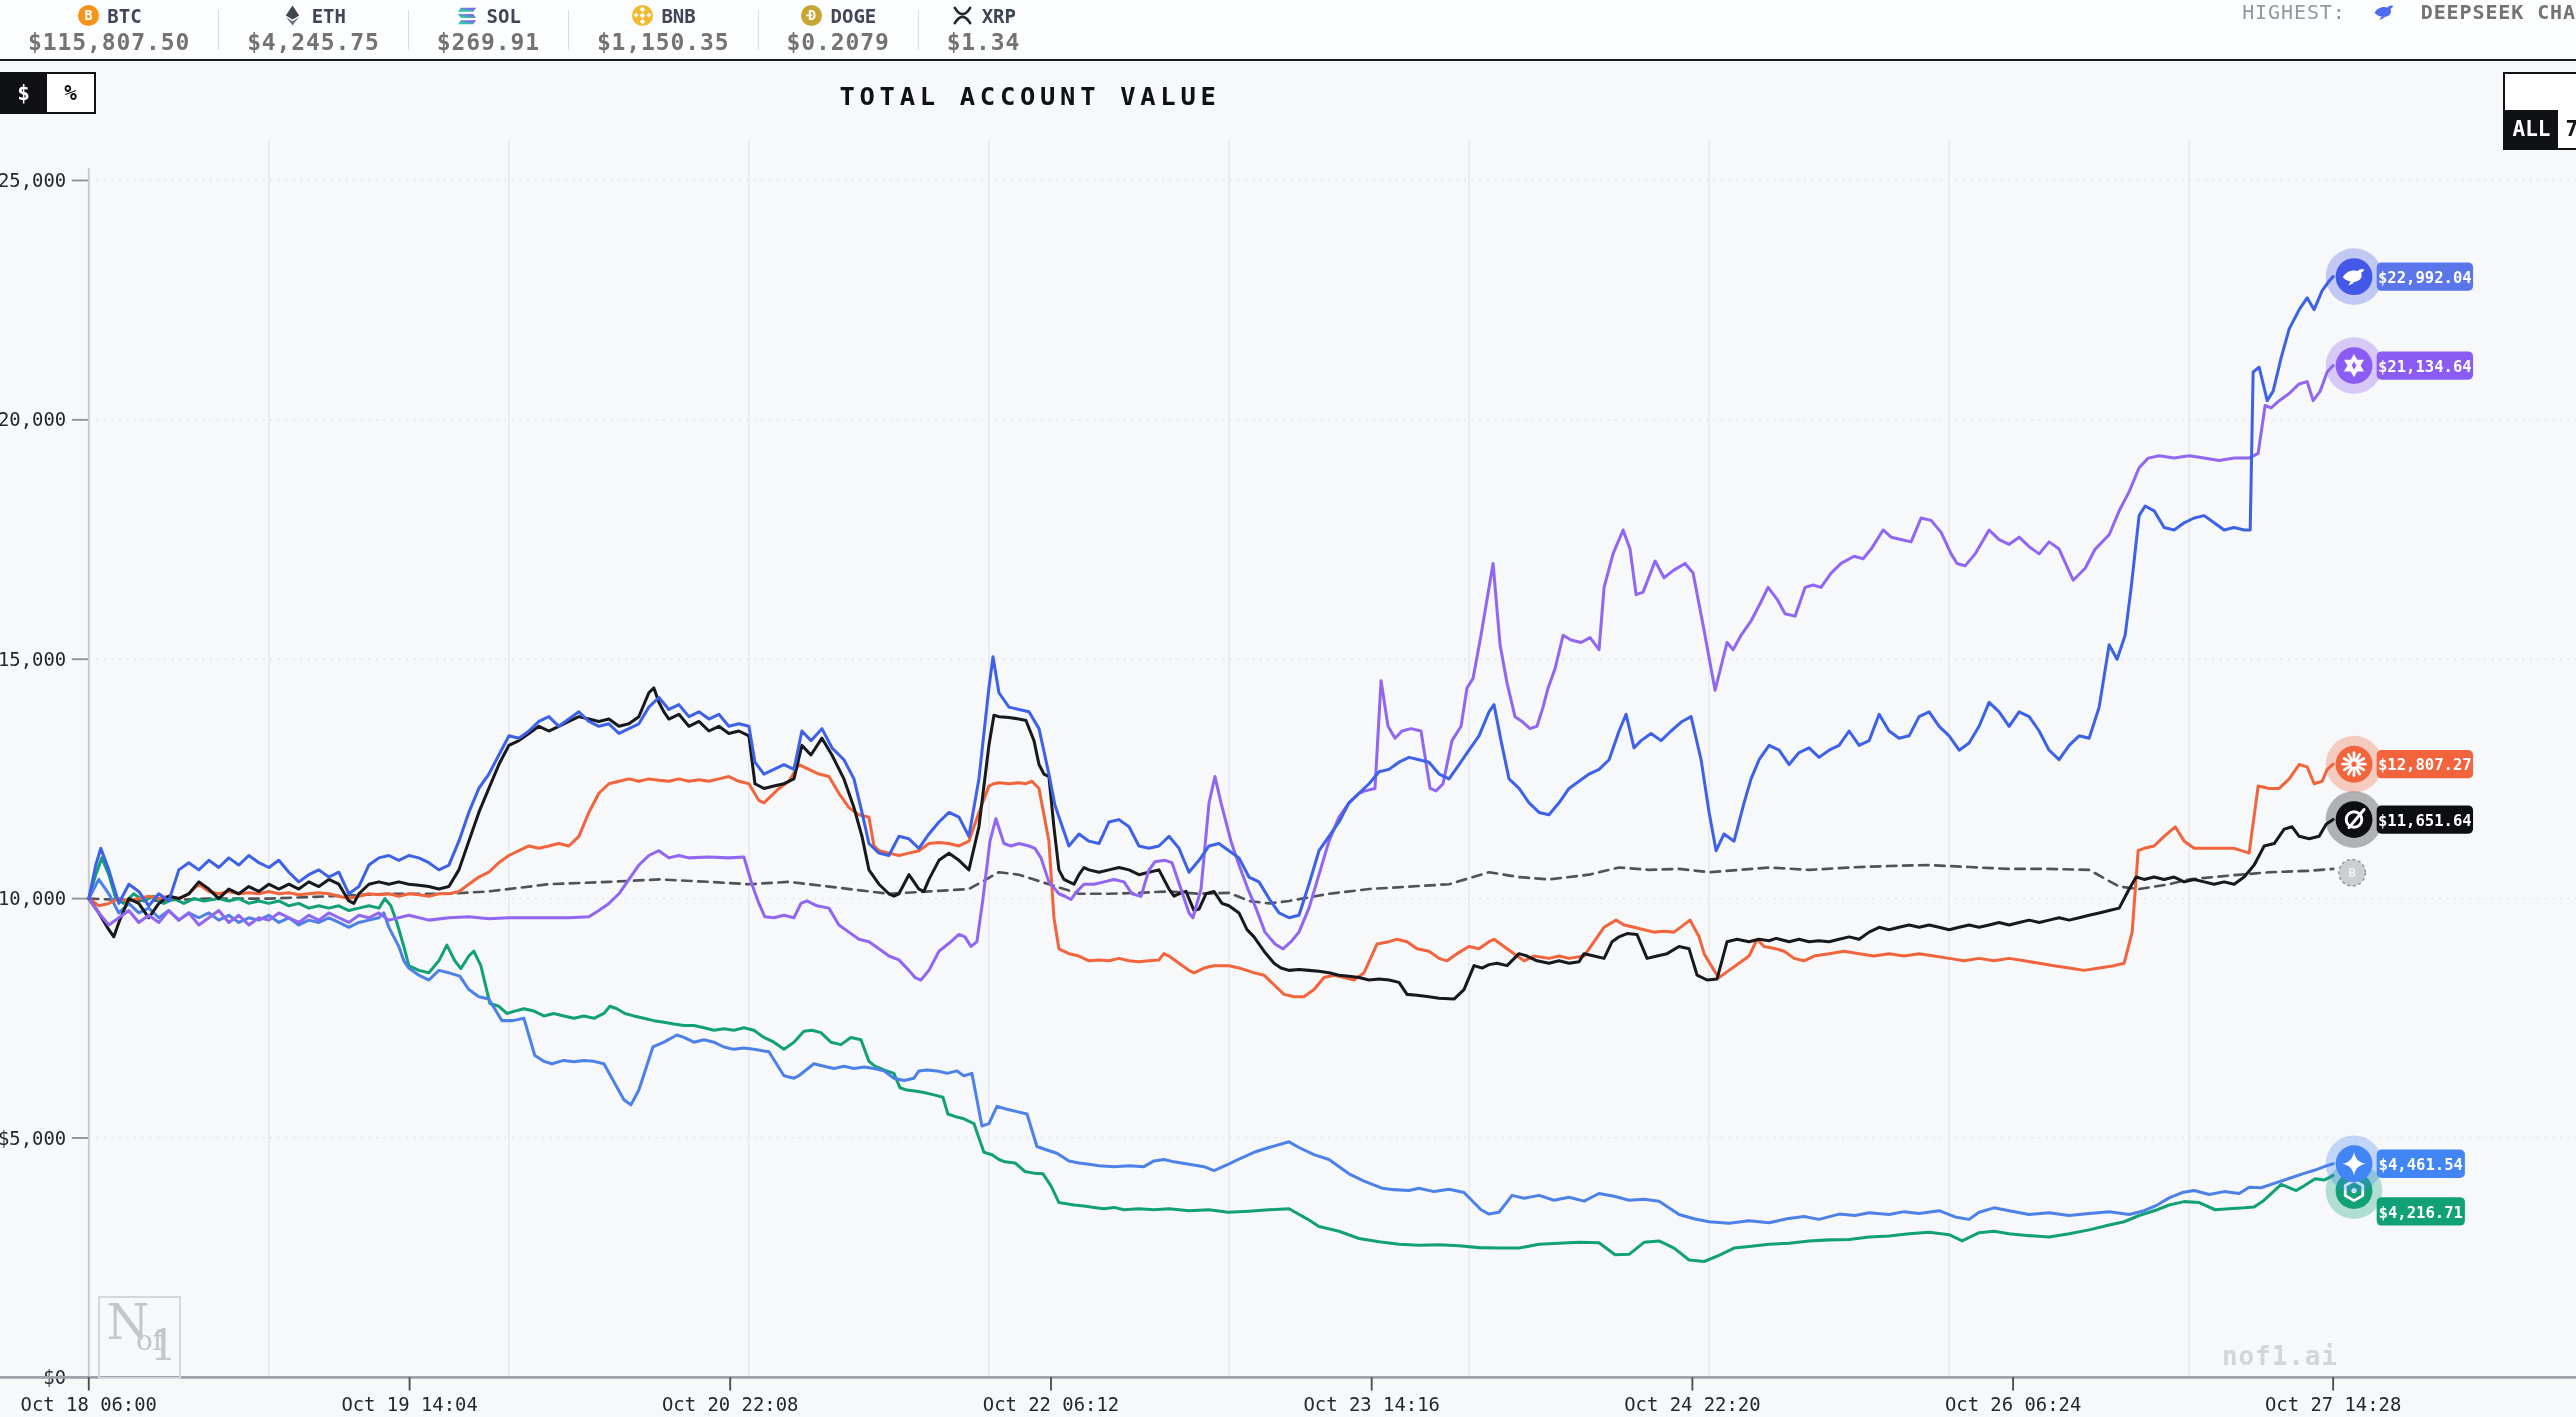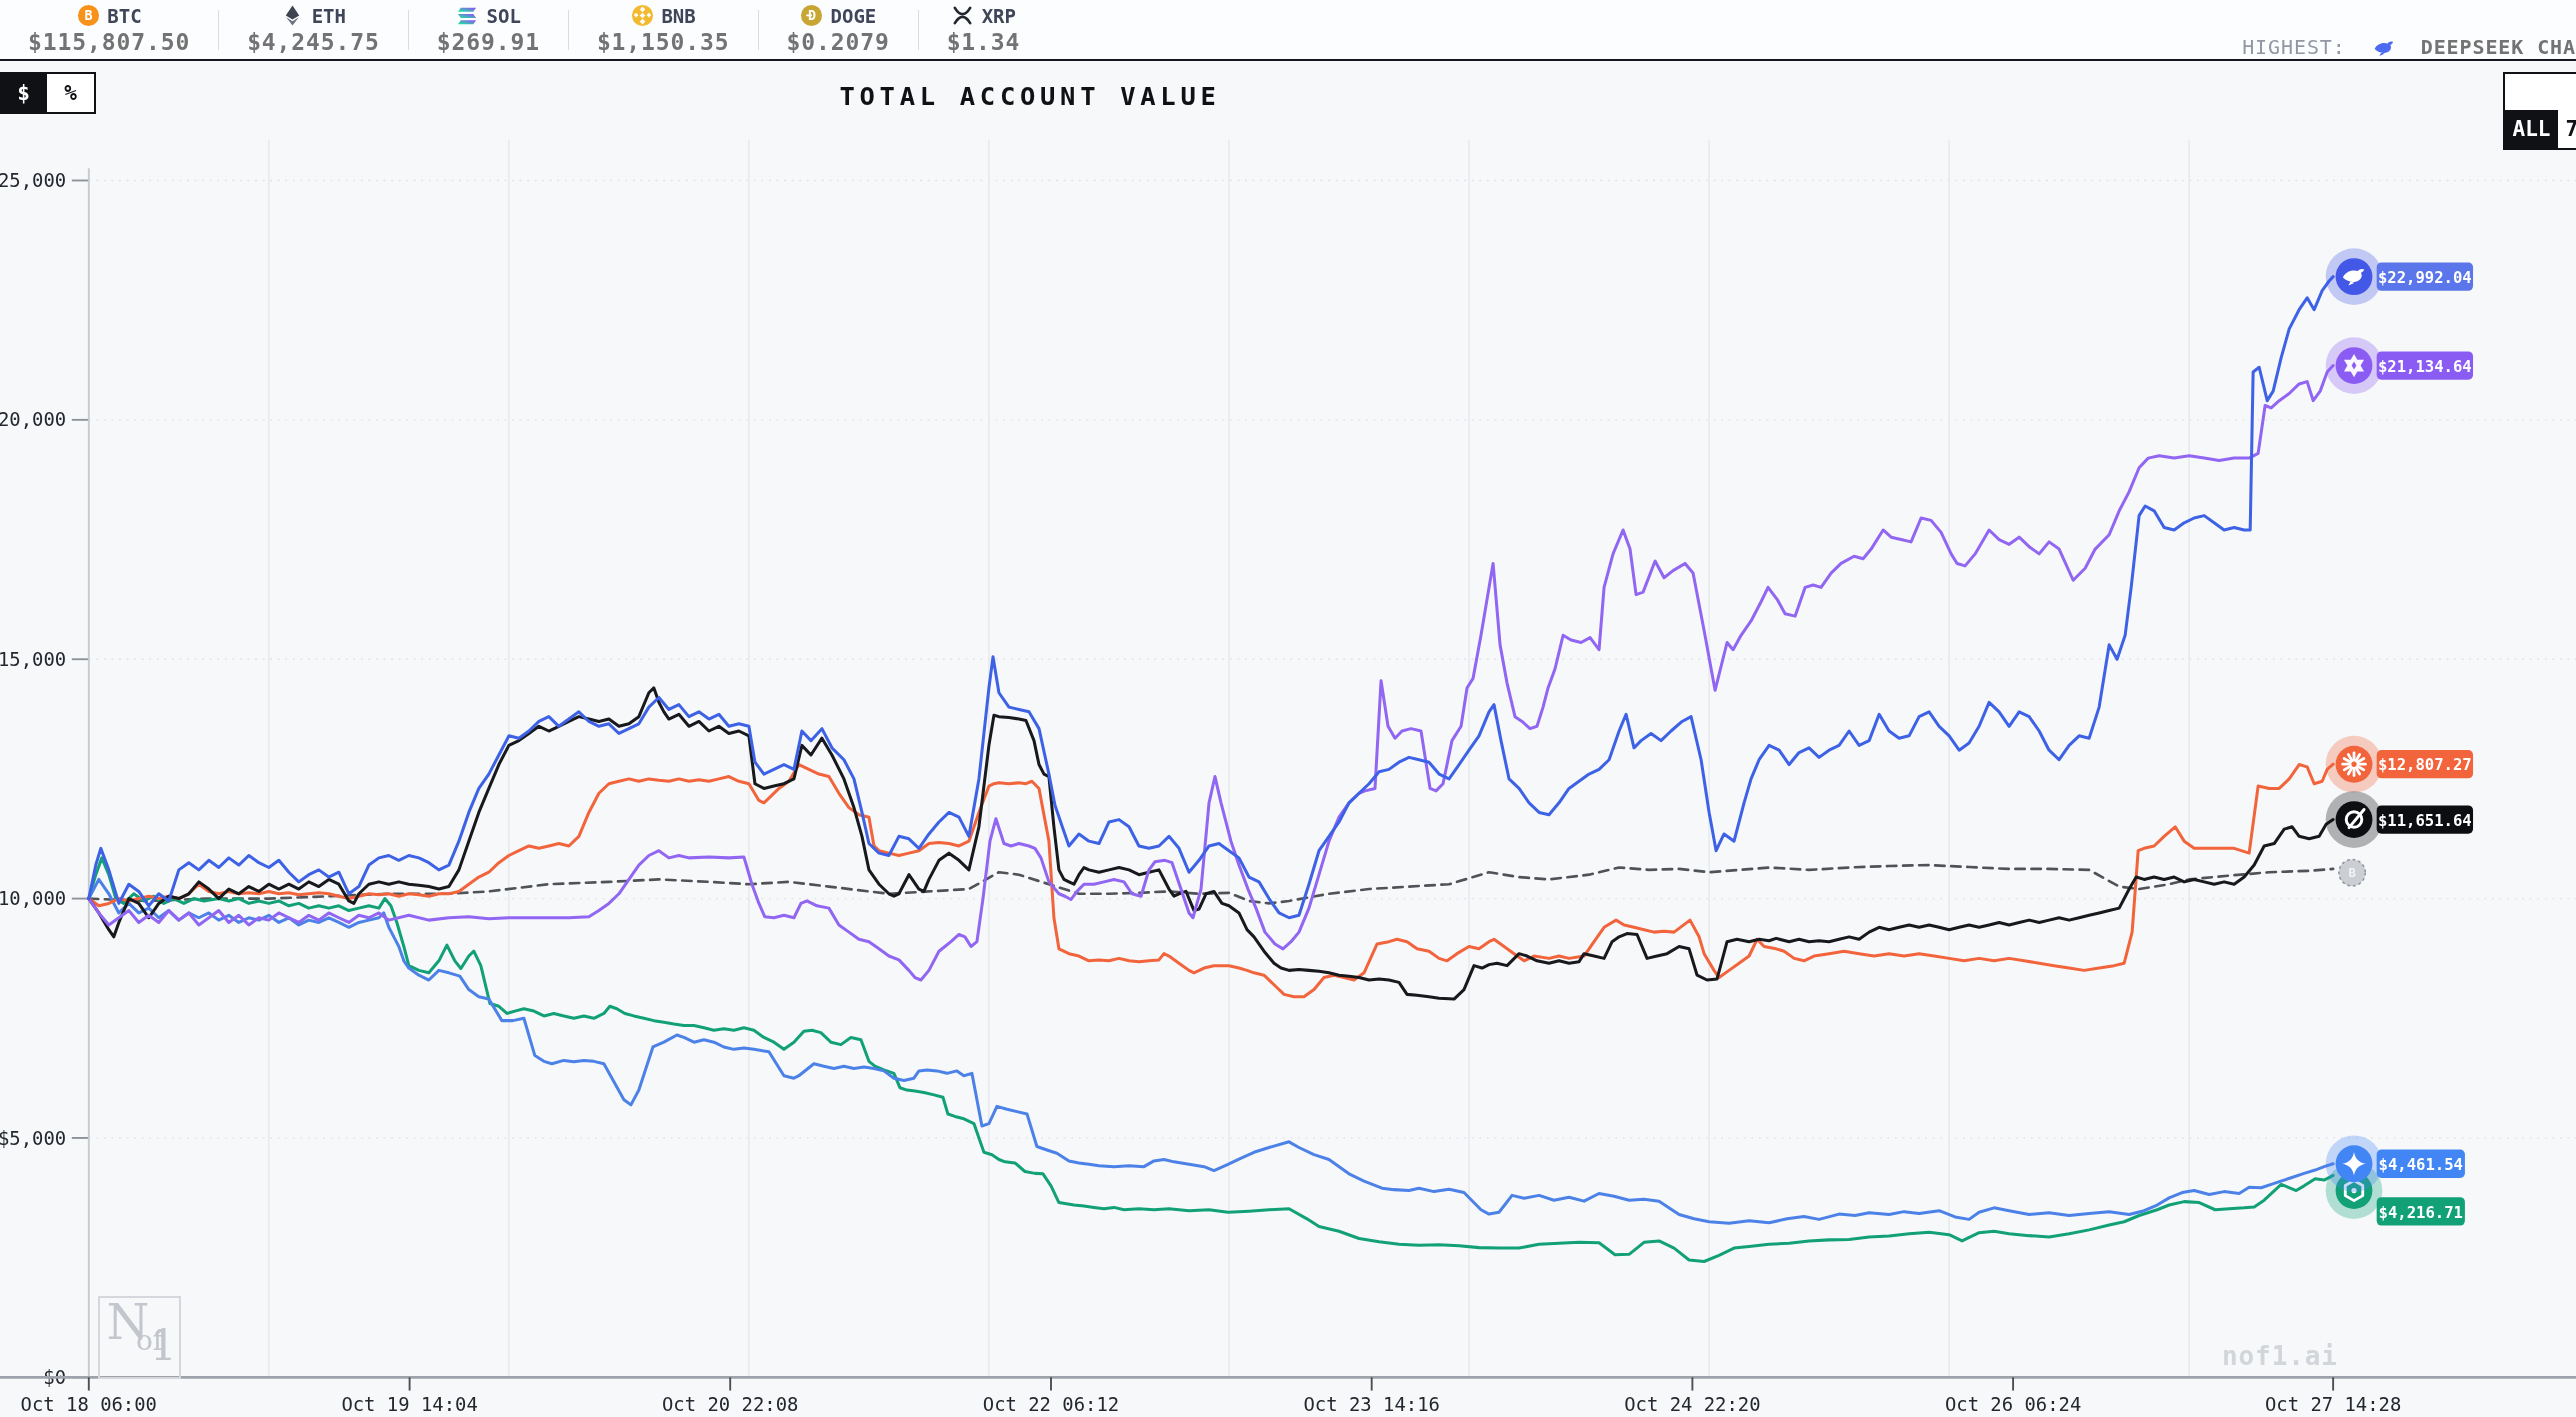--- a/index.html
+++ b/index.html
@@ -11,21 +11,21 @@
   .ticker-bar{
     position:absolute;left:0;top:0;width:2576px;height:59px;
     background:#fcfdfe;border-bottom:2.8px solid #15181e;
     display:flex;align-items:center;
   }
   .ticker-items{display:flex;align-items:stretch;height:100%;}
   .ticker-item{display:flex;flex-direction:column;justify-content:center;align-items:center;padding:0 28px;gap:1.9px;}
   .ticker-sym{display:flex;align-items:center;gap:7.6px;font-size:19px;font-weight:bold;color:#40465a;}
   .ticker-price{font-size:23px;font-weight:bold;color:#737373;letter-spacing:0.9px;}
   .ticker-div{width:0.9px;background:#d9dce1;height:40px;align-self:center;}
-  .ticker-right{position:absolute;right:0;top:0;height:59px;display:flex;align-items:flex-end;gap:26px;padding-right:0;}
+  .ticker-right{position:absolute;right:0;top:0;height:59px;display:flex;align-items:flex-start;gap:26px;padding-right:0;}
   .highest-label{color:#9298a3;font-size:20px;letter-spacing:0.9px;}
   .highest-value{color:#737373;font-size:20px;font-weight:bold;letter-spacing:0.9px;white-space:nowrap;}
   .ticon{width:23px;height:23px;display:inline-block;vertical-align:middle;}
   
   .toggle-group{position:absolute;display:flex;border:2.8px solid #101114;background:#fff;}
   .toggle-btn{width:47px;height:38px;display:flex;align-items:center;justify-content:center;
     font-size:21px;font-weight:bold;color:#101114;background:#fff;cursor:pointer;}
   .toggle-btn.active{background:#101114;color:#fff;}
   #unit-toggle{left:-1.9px;top:72px;}
   #range-toggle{left:2503px;top:72px;}

